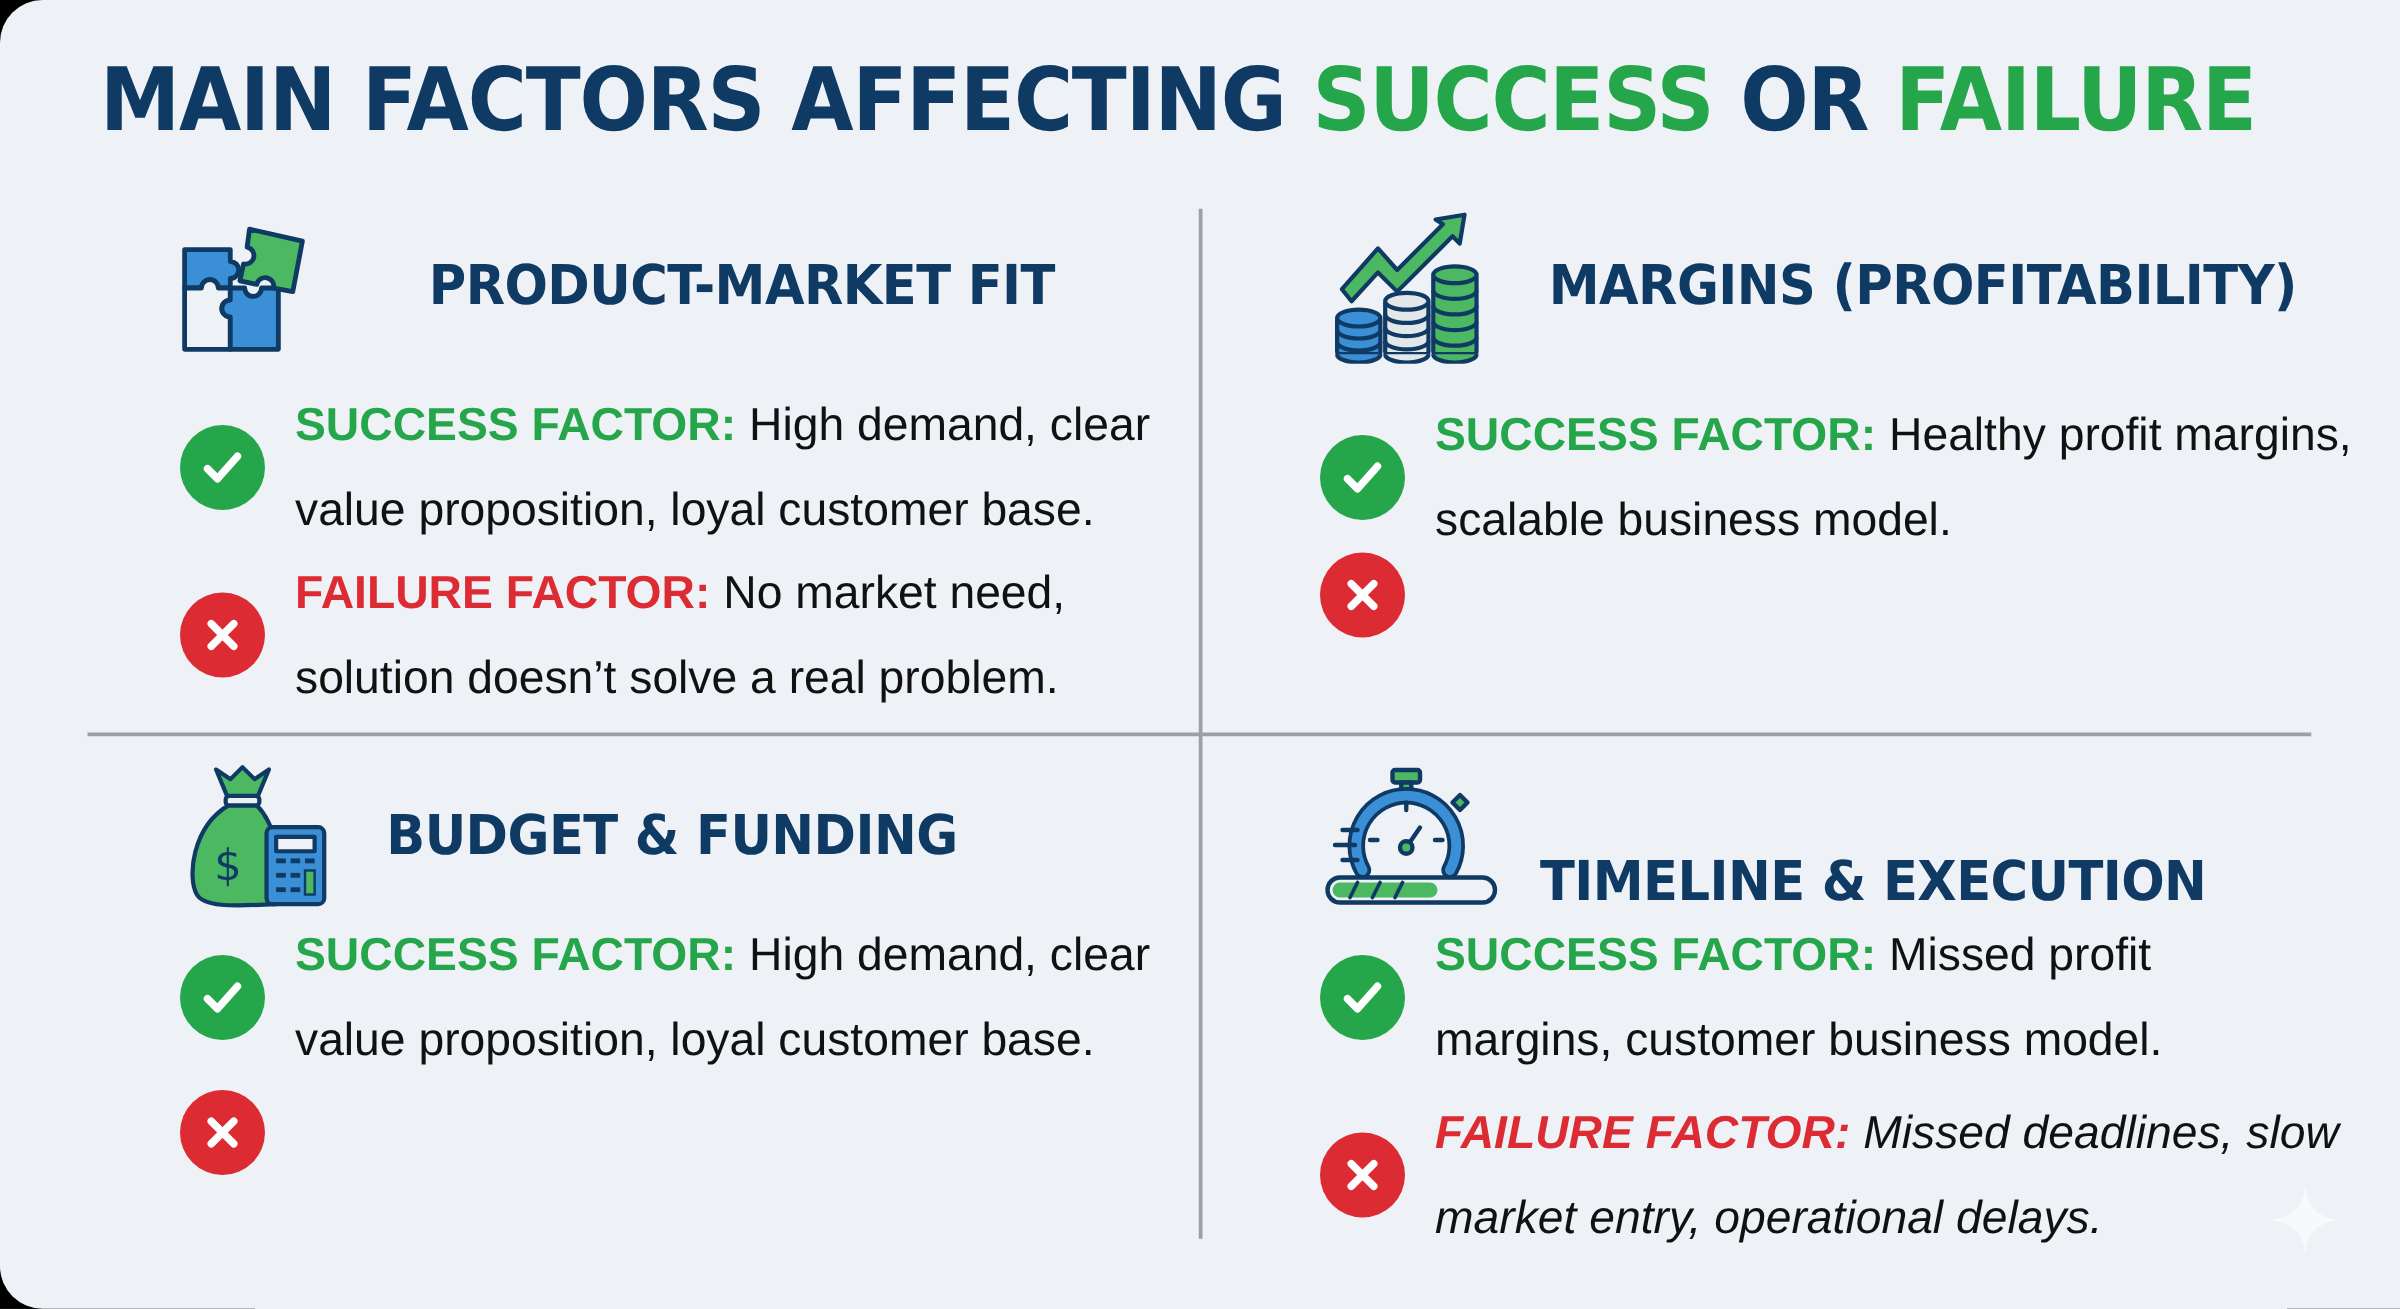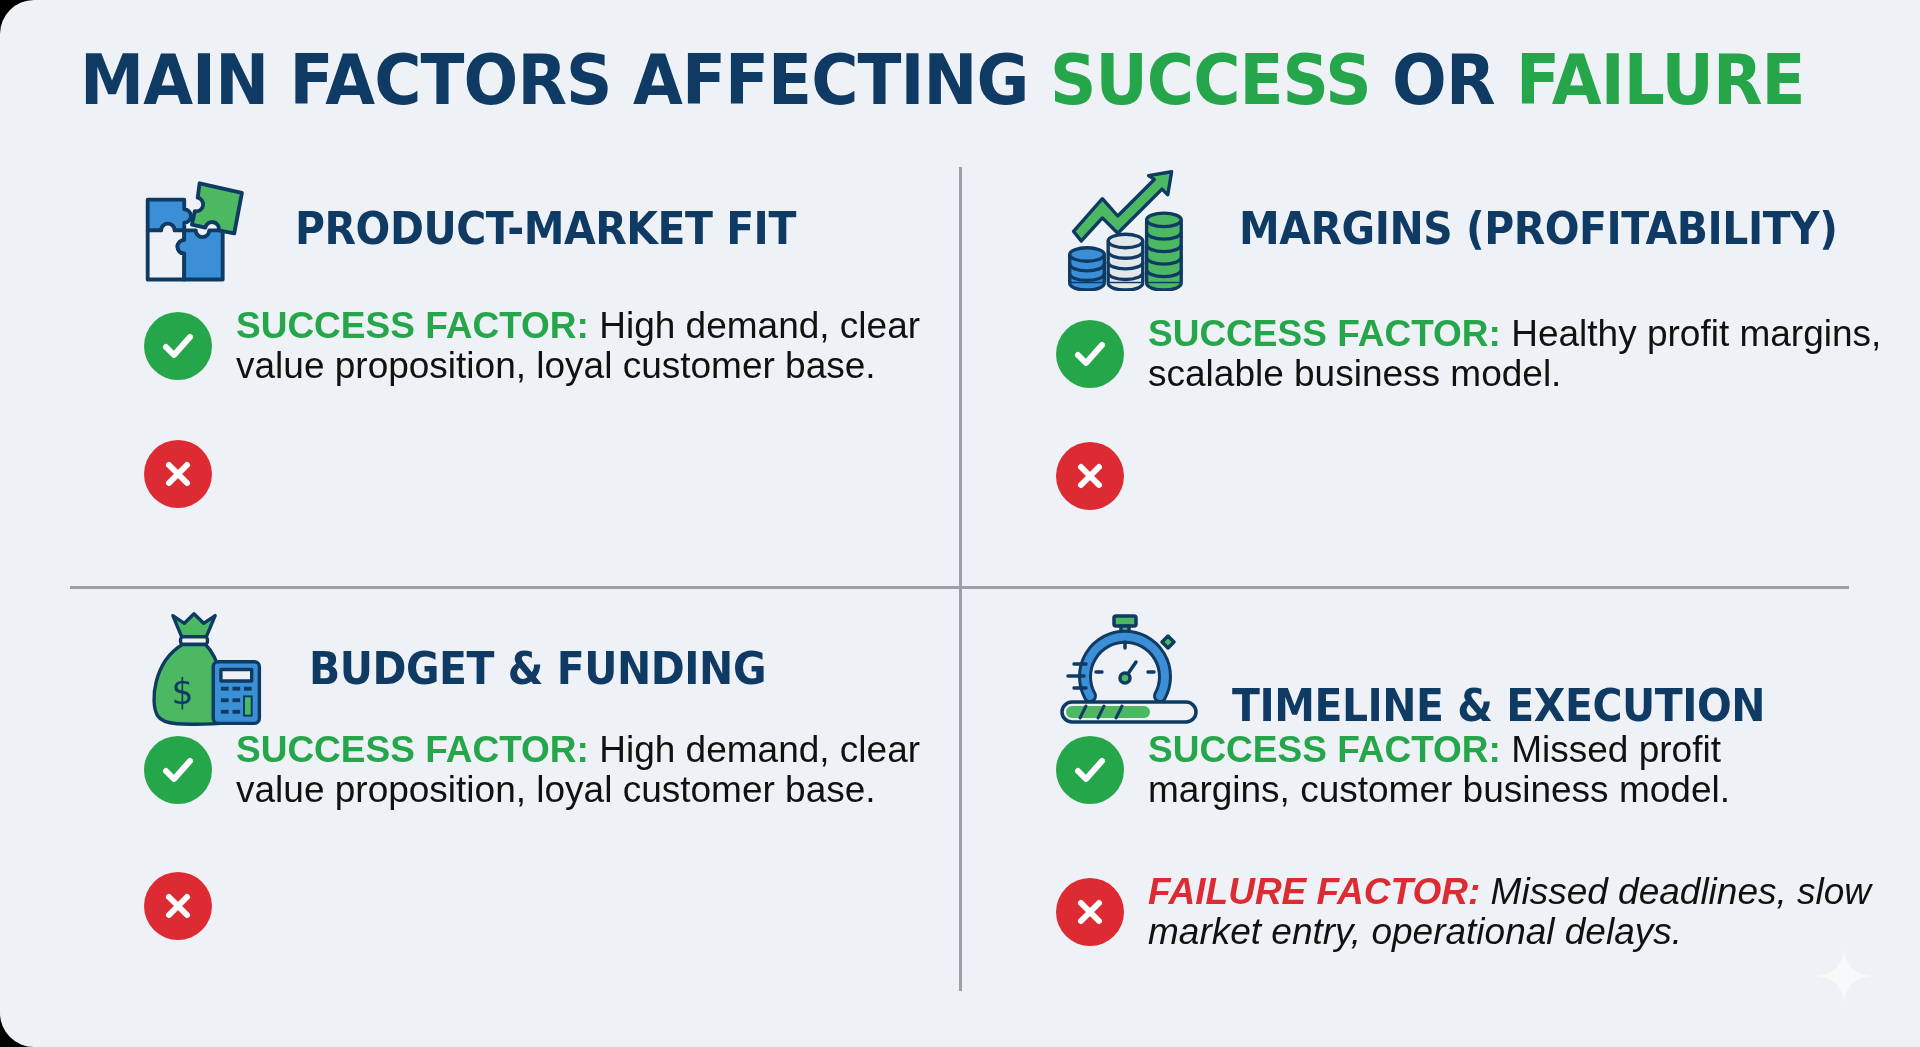--- a/index.html
+++ b/index.html
@@ -30,40 +30,40 @@
     transform: scaleX(0.93); transform-origin: left center;
   }
   .factor { position: absolute; display: flex; align-items: center; }
   .badge {
     width: 68px; height: 68px; border-radius: 50%; flex: 0 0 auto;
     display: flex; align-items: center; justify-content: center;
   }
   .badge.ok { background: #26a64a; }
   .badge.bad { background: #dc2b33; }
   .ftext {
-    margin-left: 24px; font-size: 37px; line-height: 40px; color: #111;
+    margin-left: 24px; font-size: 37px; line-height: 68px; color: #111;
     font-family: "Liberation Sans", sans-serif;
   }
   .flabel { font-weight: 700; }
   .flabel.ok { color: #26a64a; }
   .flabel.bad { color: #dc2b33; }
   .sparkle { position: absolute; left: 1814px; top: 946px; width: 60px; height: 60px; }
 </style>
 </head>
 <body>
 
 <div class="card">
 
   <div class="title"><span>MAIN FACTORS AFFECTING </span><span class="green">SUCCESS</span><span> OR </span><span class="green">FAILURE</span></div>
 
   <div class="vdiv"></div>
   <div class="hdiv"></div>
 
   <div class="quad">
-    <div class="q-head" style="left:96px; top:166px;">
+    <div class="q-head" style="left:96px; top:166px;gap:48px;">
       <svg class="q-icon" viewBox="0 0 130 130">
         <g stroke="#0f3a63" stroke-width="4" stroke-linejoin="round">
           <path d="M8 35 h38 v10 a7 7 0 1 1 0 14 v8 h-10 a7 7 0 1 0 -14 0 h-14 z" fill="#3b8fd6"></path>
           <path d="M8 67 h14 a7 7 0 1 1 14 0 h10 v10 a7 7 0 1 0 0 14 v27 h-38 z" fill="#eef2f6"></path>
           <path d="M46 77 a7 7 0 1 0 0 14 v27 h40 v-51 h-14 a7 7 0 1 1 -14 0 h-12 z" fill="#3b8fd6"></path>
           <path d="M62 18 l44 10 l-8 42 l-16 -3 a7 7 0 1 0 -14 -3 l-14 -3 l3 -14 a7 7 0 1 0 3 -14 z" fill="#4cb862"></path>
         </g>
       </svg>
       <div class="q-title" style="margin-left:30px;">PRODUCT-MARKET FIT</div>
     </div>
@@ -74,20 +74,21 @@
           </svg>
       </div>
       <div class="ftext"><span class="flabel ok">SUCCESS FACTOR:</span> <span>High demand, clear value proposition, loyal customer base.</span></div>
     </div>
     <div class="factor" style="left:100px; top:440px; width:840px;">
       <div class="badge bad">
         <svg width="34" height="34" viewBox="0 0 34 34">
             <path d="M8 8 L26 26 M26 8 L8 26" fill="none" stroke="#fff" stroke-width="6" stroke-linecap="round"></path>
           </svg>
       </div>
+      <div class="ftext"><span class="flabel bad">FAILURE FACTOR:</span> <span>No market need, solution doesn’t solve a real problem.</span></div>
     </div>
   </div>
 
   <div class="quad">
     <div class="q-head" style="left:1018px; top:166px;">
       <svg class="q-icon" viewBox="0 0 130 130">
         <g stroke="#0f3a63" stroke-width="3.5" stroke-linejoin="round">
           <path d="M12 68 L42 34 L58 52 L96 14 L90 10 L114 6 L110 30 L104 24 L58 70 L42 54 L20 78 Z" fill="#4cb862"></path>
           <g fill="#3b8fd6">
             <rect x="8" y="92" width="36" height="30" rx="2"></rect>

